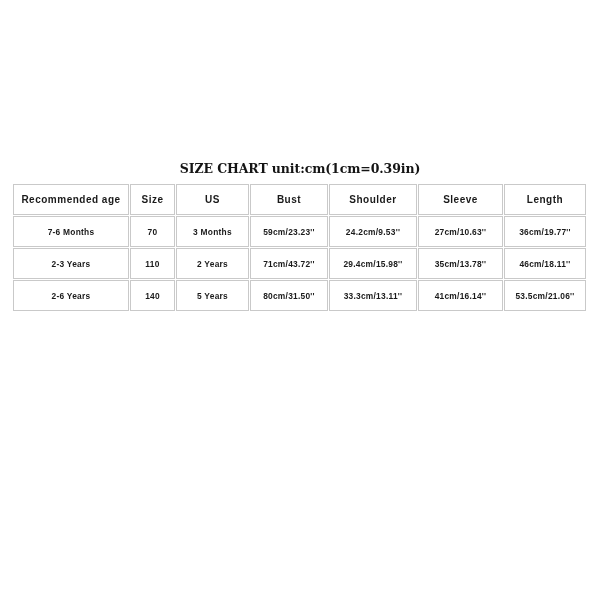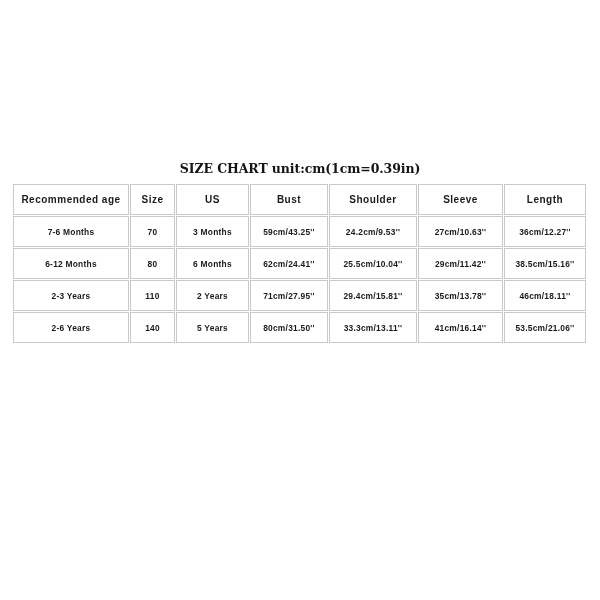--- a/index.html
+++ b/index.html
@@ -108,40 +108,31 @@
         <th>Shoulder</th>
         <th>Sleeve</th>
         <th>Length</th>
       </tr>
     </thead>
     <tbody>
       <tr>
         <td>7-6 Months</td>
         <td>70</td>
         <td>3 Months</td>
-        <td>59cm/43.25''</td>
+        <td>59cm/23.23''</td>
         <td>24.2cm/9.53''</td>
         <td>27cm/10.63''</td>
-        <td>36cm/12.27''</td>
-      </tr>
-      <tr>
-        <td>6-12 Months</td>
-        <td>80</td>
-        <td>6 Months</td>
-        <td>62cm/24.41''</td>
-        <td>25.5cm/10.04''</td>
-        <td>29cm/11.42''</td>
-        <td>38.5cm/15.16''</td>
+        <td>36cm/19.77''</td>
       </tr>
       <tr>
         <td>2-3 Years</td>
         <td>110</td>
         <td>2 Years</td>
-        <td>71cm/27.95''</td>
-        <td>29.4cm/15.81''</td>
+        <td>71cm/43.72''</td>
+        <td>29.4cm/15.98''</td>
         <td>35cm/13.78''</td>
         <td>46cm/18.11''</td>
       </tr>
       <tr>
         <td>2-6 Years</td>
         <td>140</td>
         <td>5 Years</td>
         <td>80cm/31.50''</td>
         <td>33.3cm/13.11''</td>
         <td>41cm/16.14''</td>

